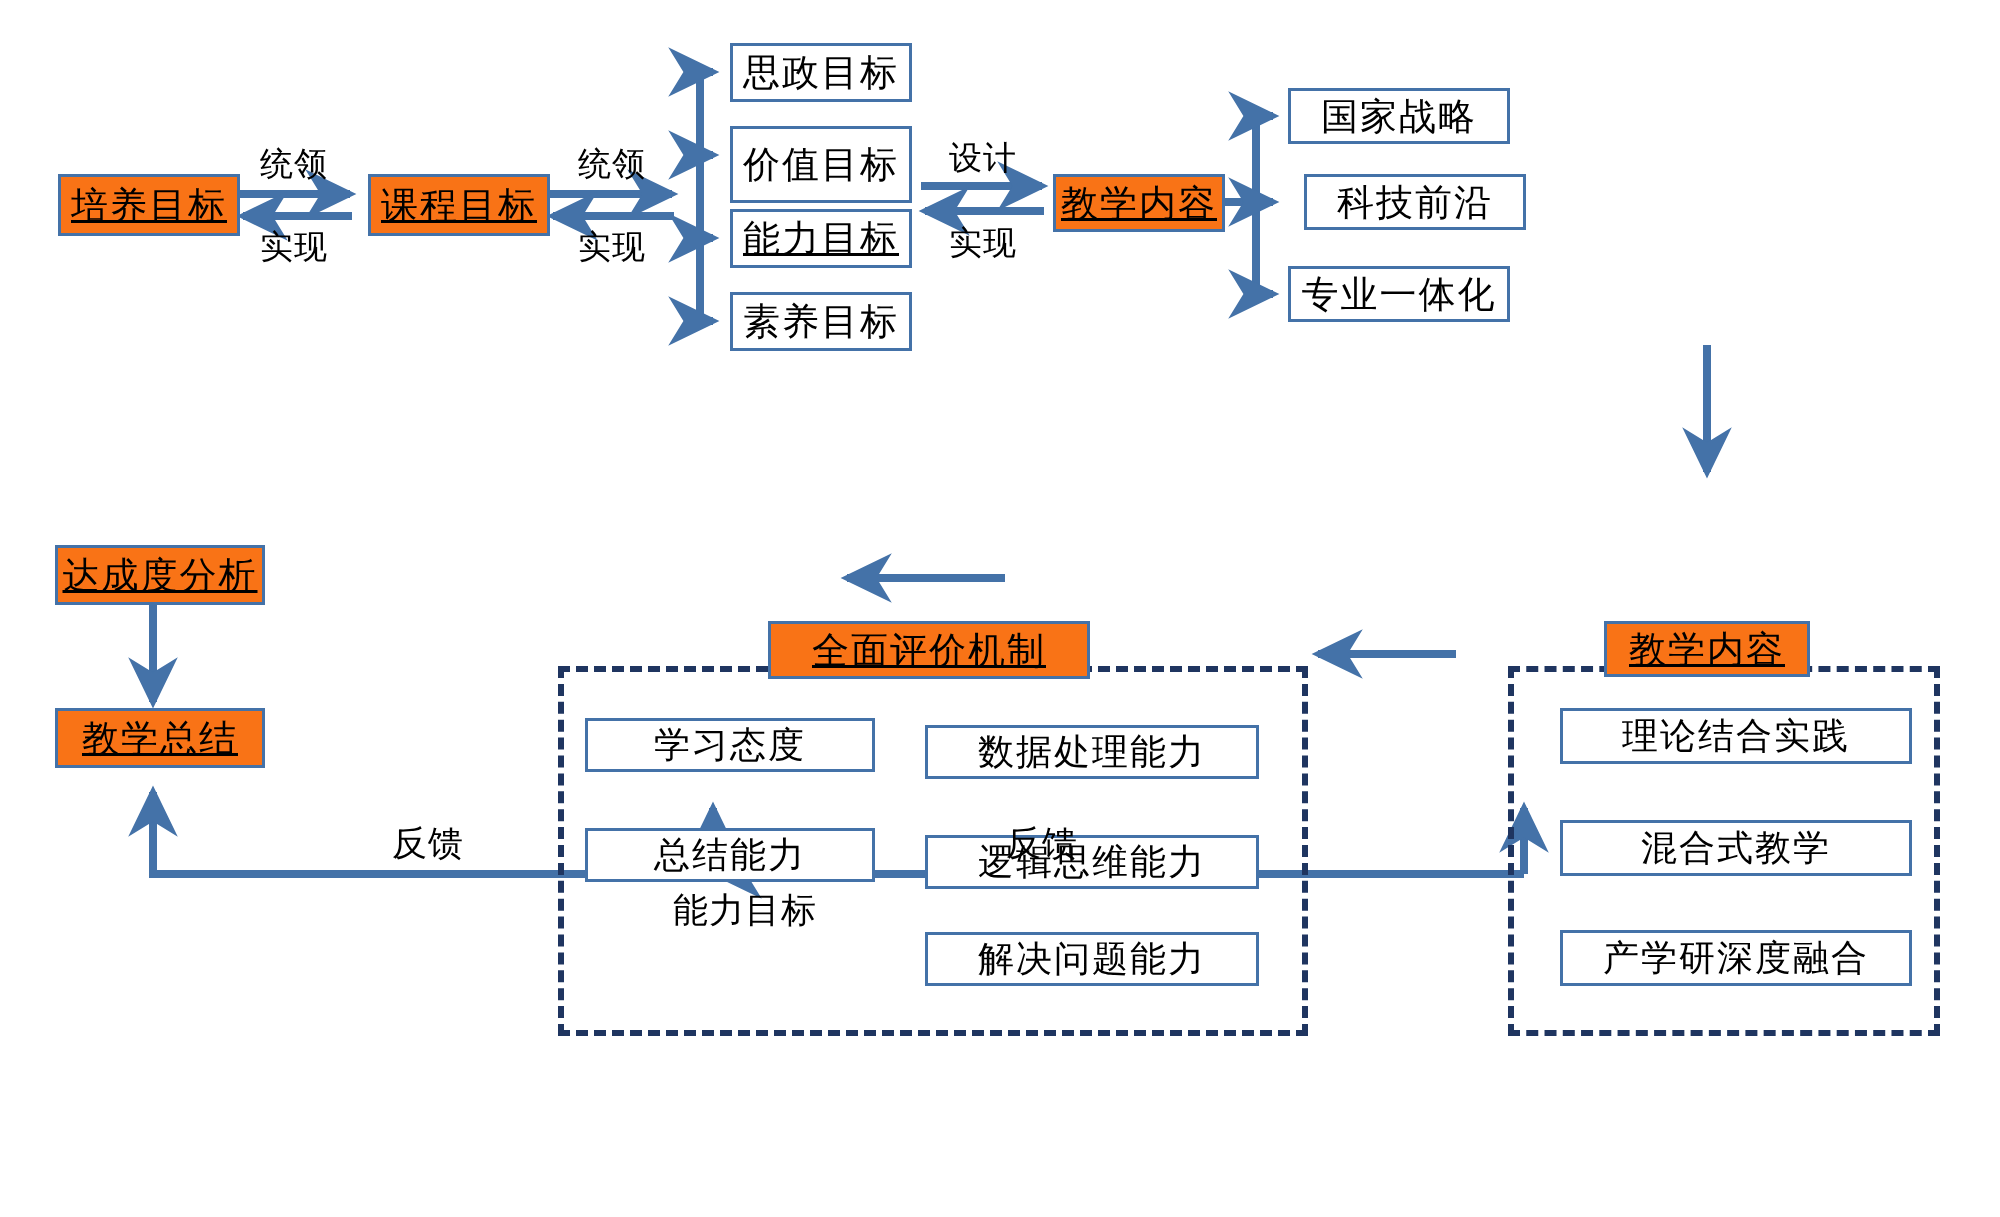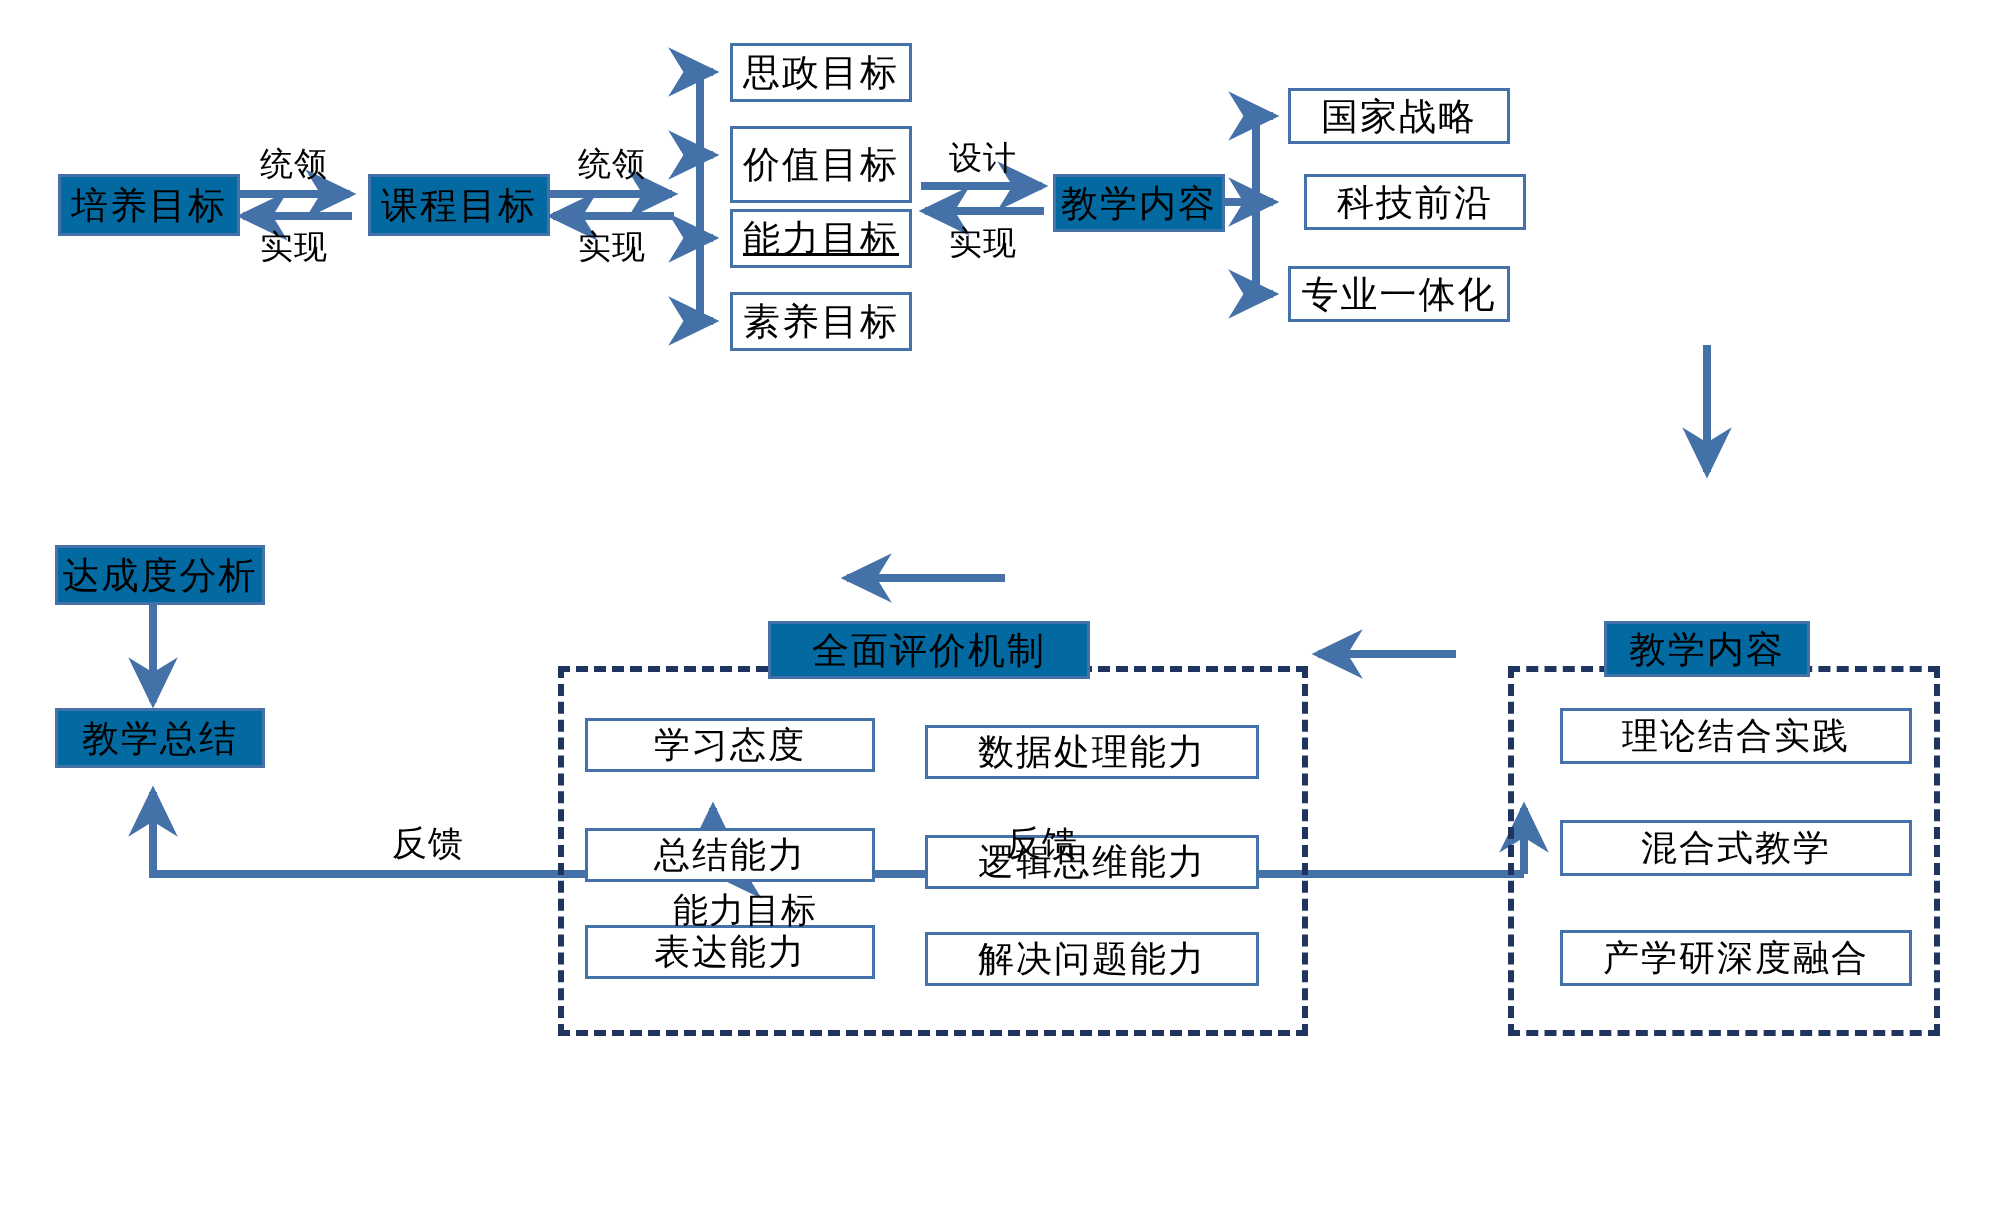--- a/index.html
+++ b/index.html
@@ -33,21 +33,22 @@
     justify-content: center;
     border: 3px solid #4472a8;
     background: #ffffff;
     color: #000000;
     font-family: "Liberation Serif", "DejaVu Serif", serif;
     letter-spacing: 2px;
     white-space: nowrap;
     line-height: 1;
   }
   .node.green {
-    background: #0369a1;
+    background: #f97316;
+    text-decoration: underline;
   }
   .edge-label {
     position: absolute;
     color: #000000;
     font-family: "Liberation Serif", "DejaVu Serif", serif;
     white-space: nowrap;
     letter-spacing: 1px;
     line-height: 1;
   }
   .group-box {
@@ -175,23 +176,20 @@
   </div>
   <div class="node" style="left:925px; top:725px; width:334px; height:54px; font-size:36px;">
     <span>数据处理能力</span>
   </div>
   <div class="node" style="left:585px; top:828px; width:290px; height:54px; font-size:36px;">
     <span>总结能力</span>
   </div>
   <div class="node" style="left:925px; top:835px; width:334px; height:54px; font-size:36px;justify-content:center;">
     <span>逻辑思维能力</span>
   </div>
-  <div class="node" style="left:585px; top:925px; width:290px; height:54px; font-size:36px;">
-    <span>表达能力</span>
-  </div>
   <div class="node" style="left:925px; top:932px; width:334px; height:54px; font-size:36px;">
     <span>解决问题能力</span>
   </div>
 
   <div class="node green" style="left:55px; top:545px; width:210px; height:60px; font-size:37px;">
     <span>达成度分析</span>
   </div>
   <div class="node green" style="left:55px; top:708px; width:210px; height:60px; font-size:37px;">
     <span>教学总结</span>
   </div>

